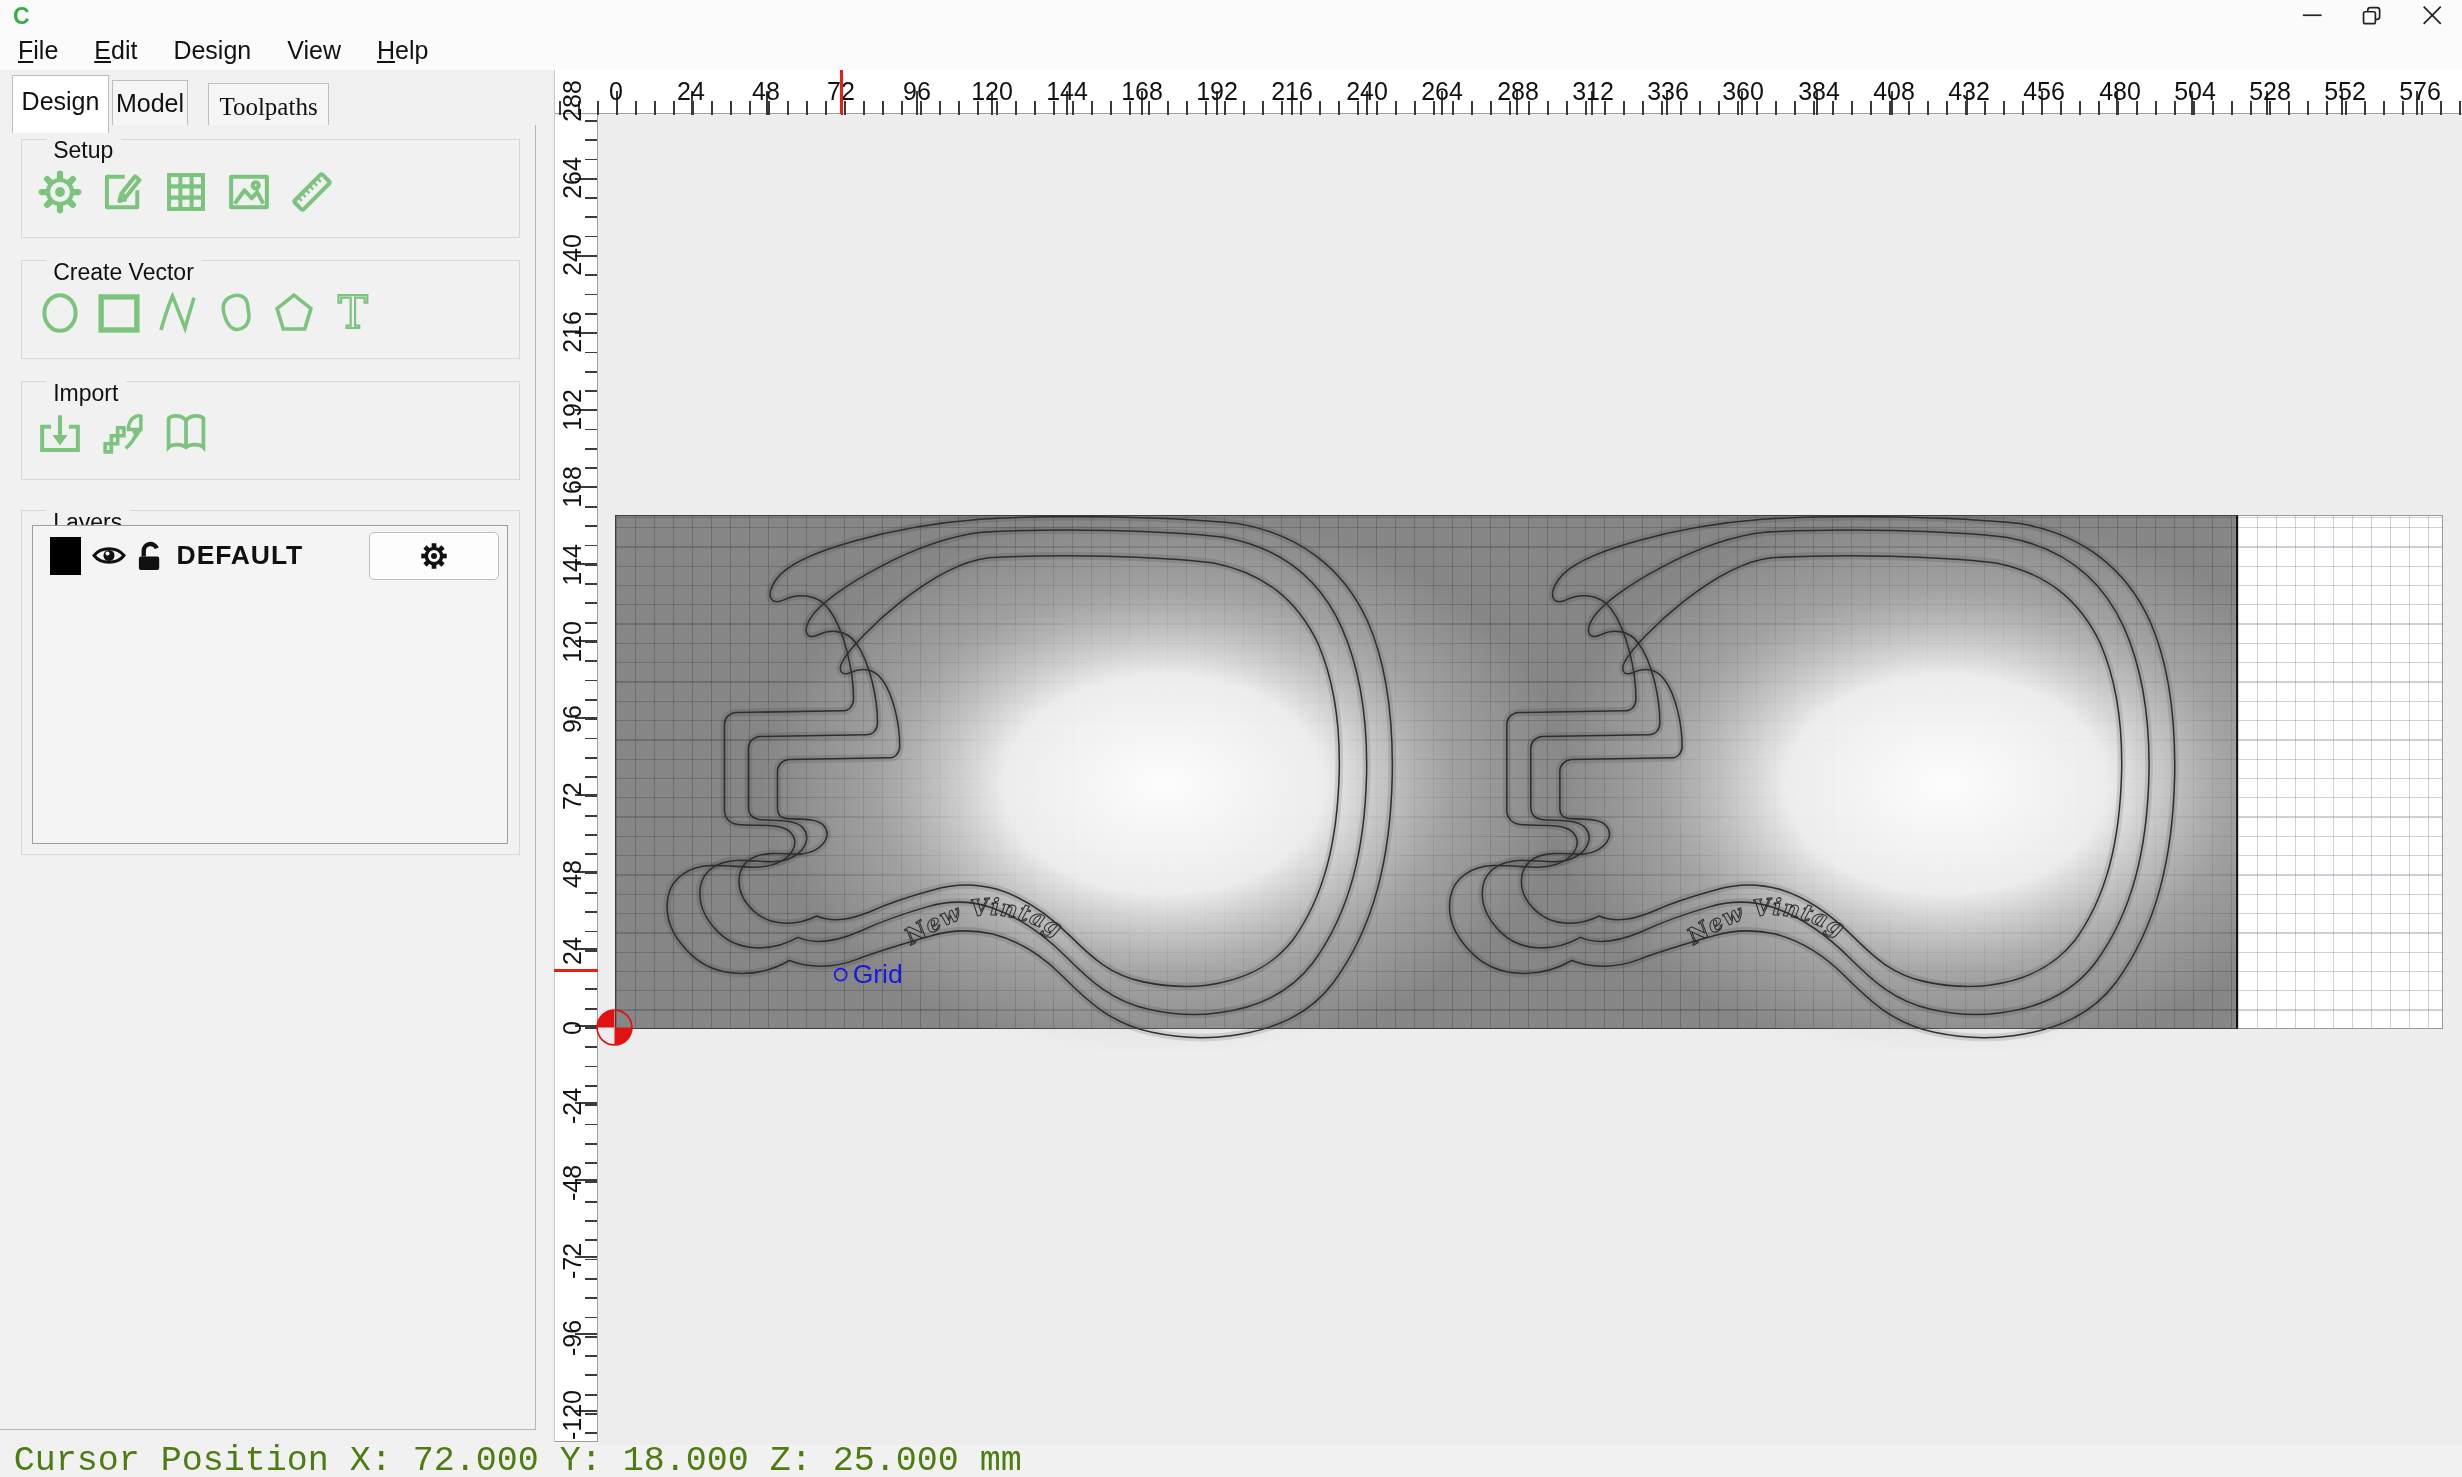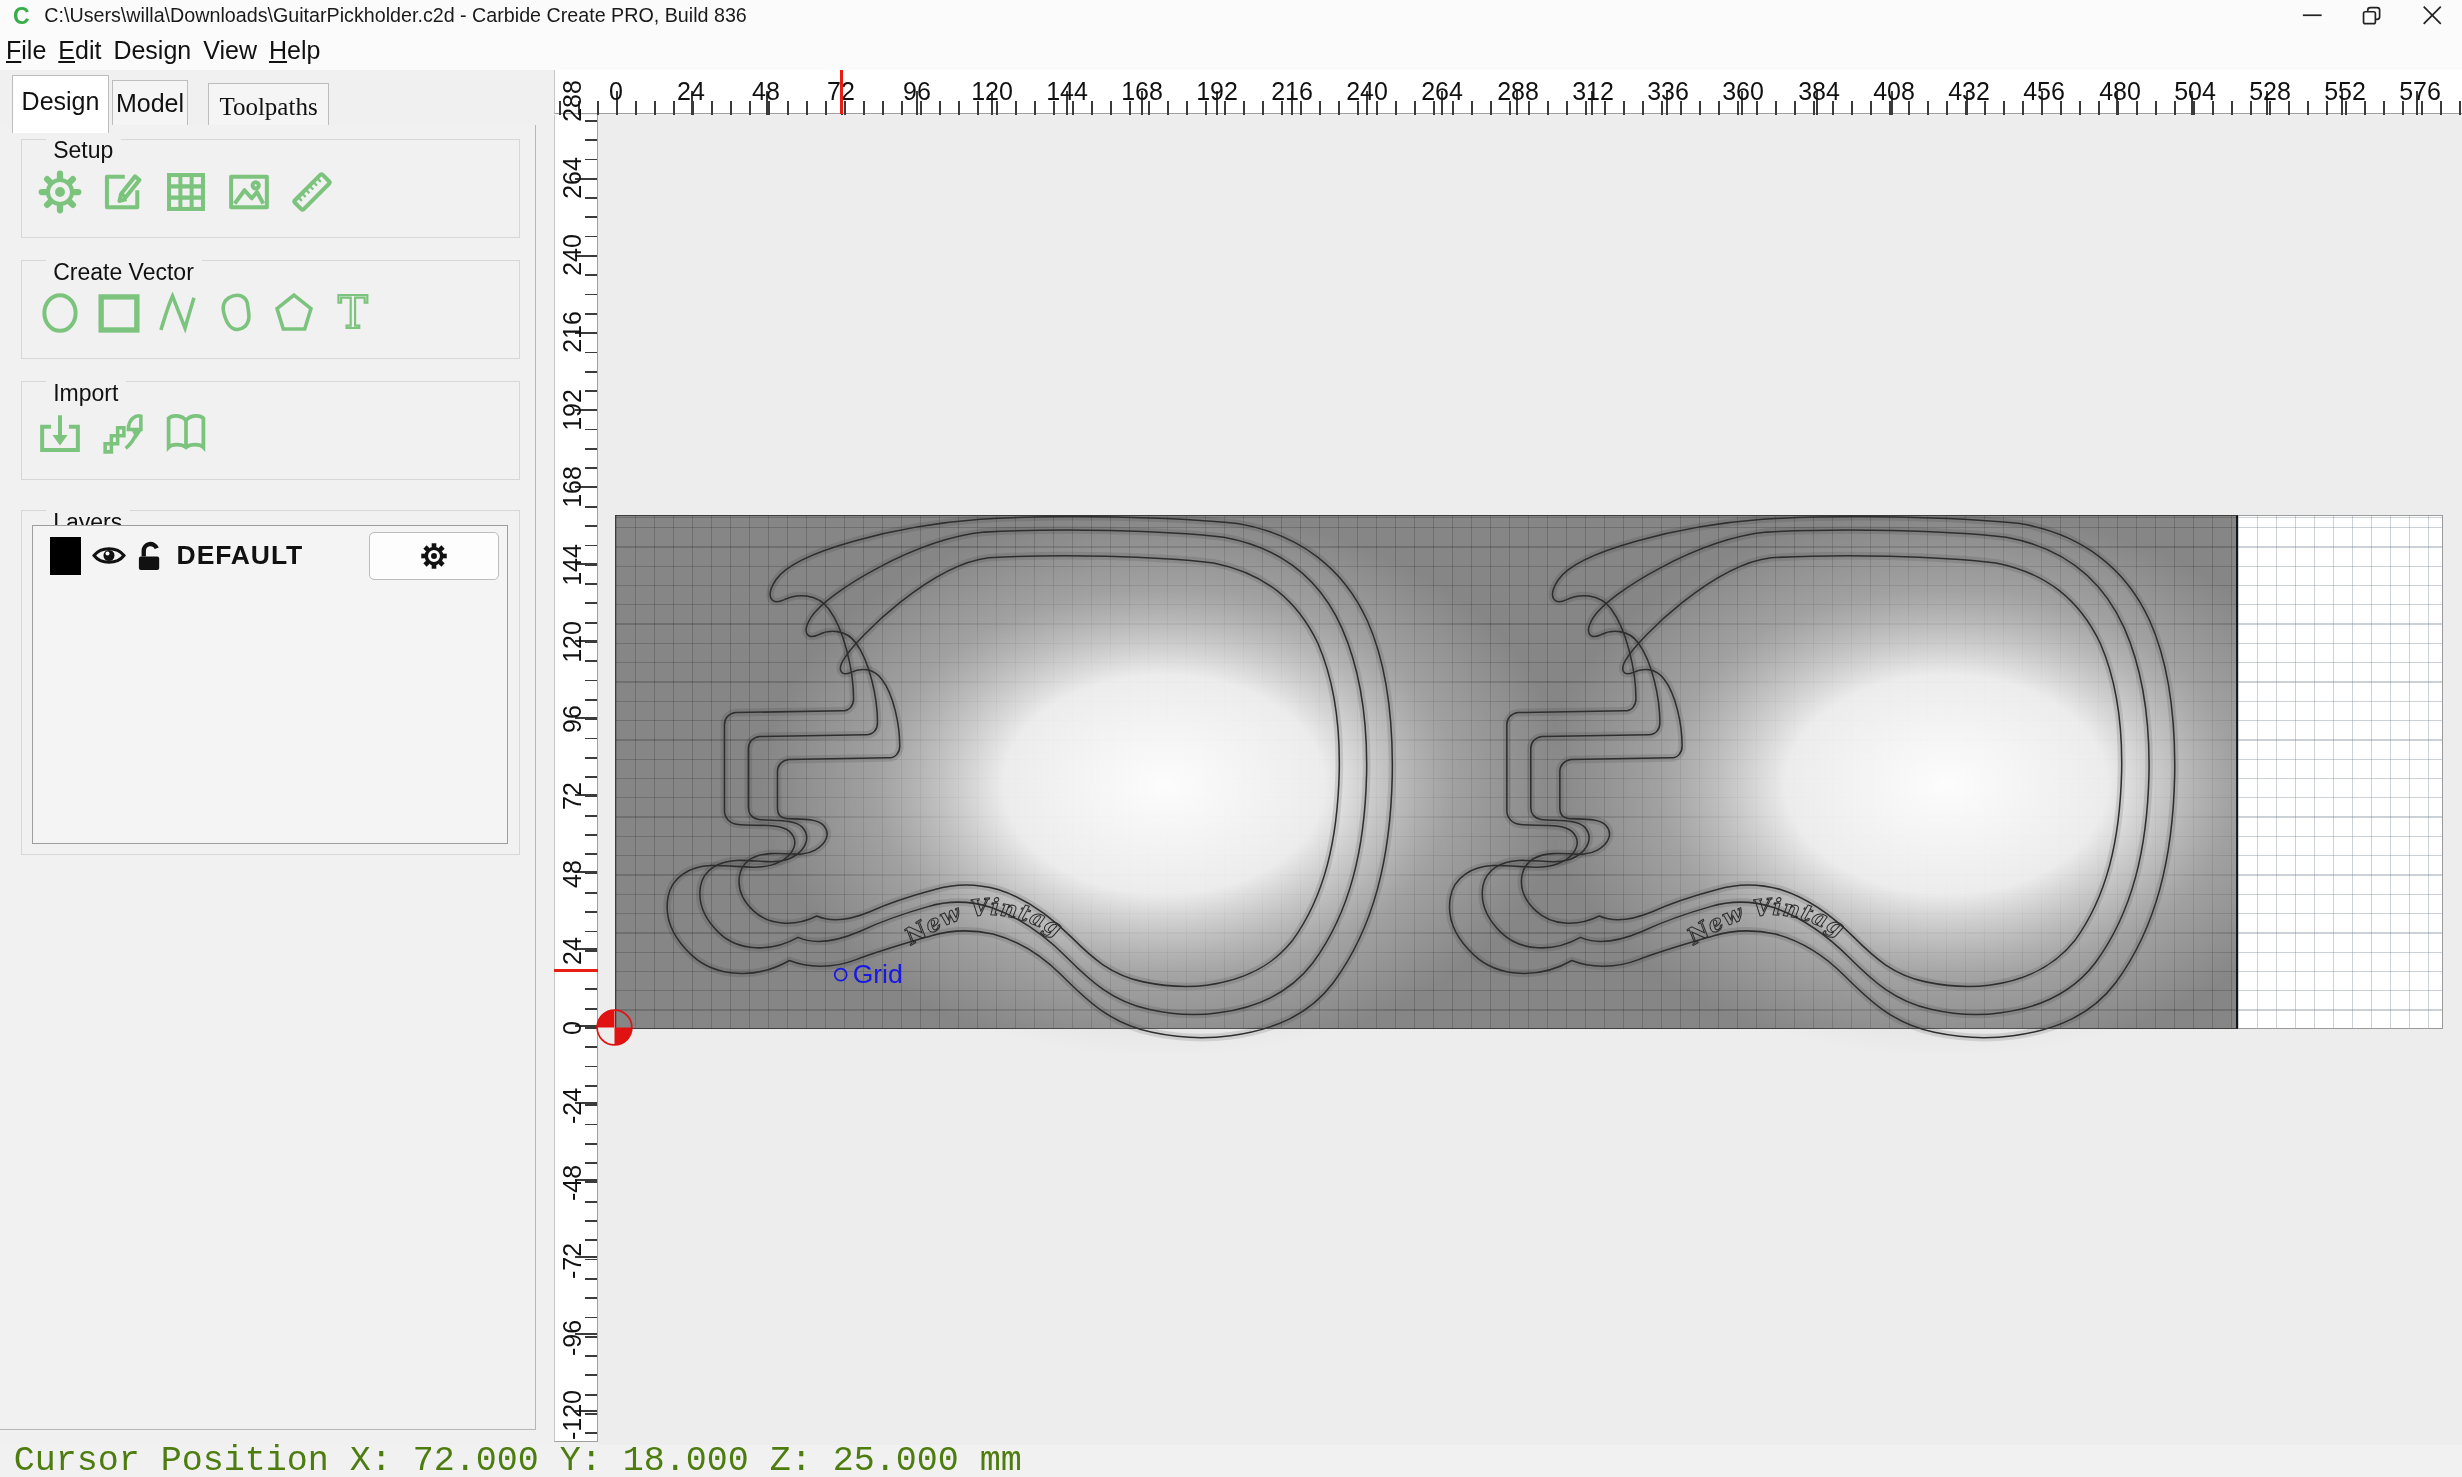--- a/index.html
+++ b/index.html
@@ -9,21 +9,21 @@
   .titlebar{position:absolute;left:0;top:0;width:2462px;height:31px;background:#fbfbfb;
             border-bottom:0.9px solid #ececec;display:flex;align-items:center;}
   .appicon{width:22px;height:22px;margin-left:10.3px;font-weight:bold;font-size:23px;color:#35ae47;
            line-height:22px;text-align:center;}
   .titletext{margin-left:12px;font-size:19.7px;color:#1a1a1a;}
   .winbtns{position:absolute;right:0;top:0;height:31px;display:flex;}
   .winbtn{width:60px;height:31px;display:flex;align-items:center;justify-content:center;}
   
   .menubar{position:absolute;left:0;top:31px;width:2462px;height:39px;background:#fbfbfb;
            display:flex;align-items:center;font-size:25px;}
-  .menuitem{padding:0 6px;height:39px;line-height:39px;}
+  .menuitem{padding:0 18px;height:39px;line-height:39px;}
   .menuitem:first-child{margin-left:0;}
   
   .tabstrip{position:absolute;left:0;top:70px;width:554px;height:55px;background:#f0f0f0;}
   .tab{position:absolute;font-size:25px;text-align:center;background:#f5f5f5;
        border:0.9px solid #bdbdbd;border-bottom:none;box-sizing:border-box;}
   .tab.active{background:#ffffff;z-index:2;}
   
   .panel{position:absolute;left:0;top:125px;width:536px;height:1305px;background:#f1f1f1;
          border-right:1.7px solid #b6b6b6;border-bottom:1.7px solid #b6b6b6;box-sizing:border-box;}
   .grp{position:absolute;left:20.5px;width:499px;border:1.7px solid #d7d7d7;box-sizing:border-box;}
@@ -81,21 +81,20 @@
   .statusbar{position:absolute;left:0;top:1445px;width:2462px;height:32.5px;background:#f1f1f1;
              display:flex;align-items:center;}
   .statustext{margin-left:13.7px;font-family:"Liberation Mono",monospace;font-size:35px;color:#4d7c0f;}
   u{text-decoration:underline;}
 </style>
 </head>
 <body>
 
 <div class="titlebar">
   <div class="appicon">C</div>
-  <div class="titletext">C:\Users\willa\Downloads\GuitarPickholder.c2d - Carbide Create PRO, Build 836</div>
   <div class="winbtns">
     <div class="winbtn">
       <svg width="20.5" height="20.5" viewBox="0 0 24 24">
           <line x1="1" y1="12" x2="23" y2="12" stroke="#222" stroke-width="2"></line>
         </svg>
     </div>
     <div class="winbtn">
       <svg width="22" height="22" viewBox="0 0 26 26">
         <rect x="8" y="3" width="14" height="14" rx="3" fill="none" stroke="#222" stroke-width="2"></rect>
         <rect x="3" y="8" width="14" height="14" rx="2" fill="#fbfbfb" stroke="#222" stroke-width="2"></rect>

